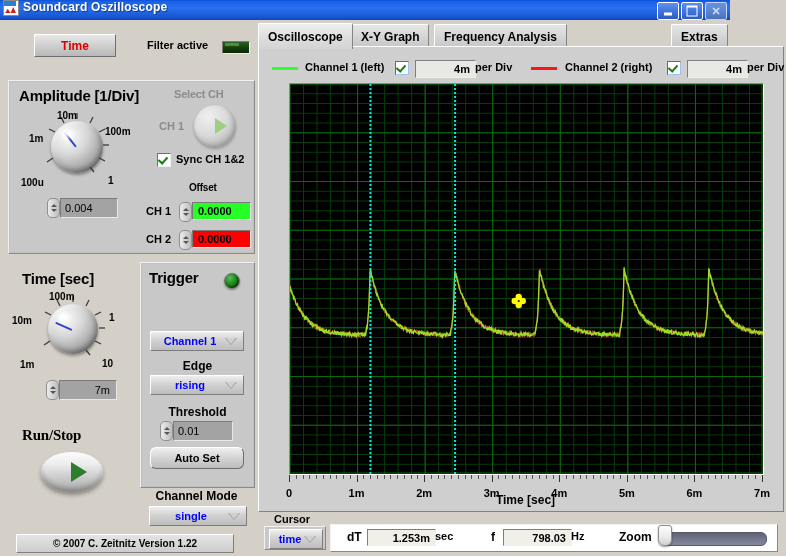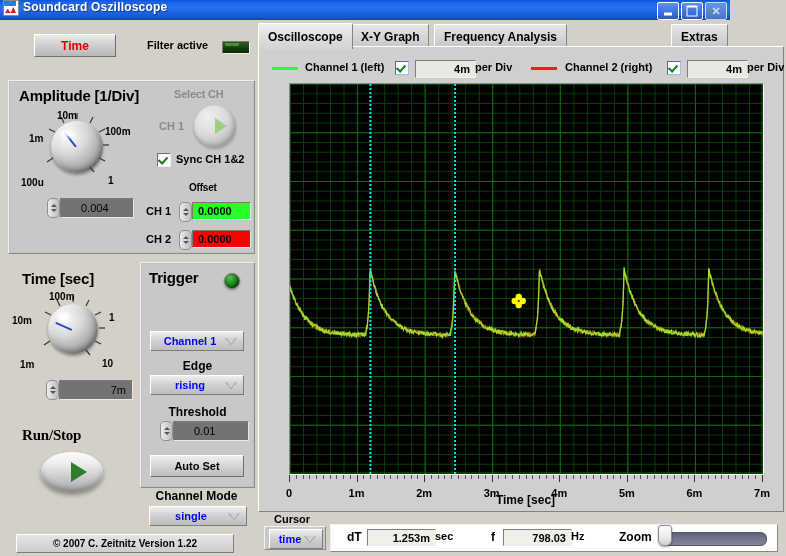--- a/index.html
+++ b/index.html
@@ -81,23 +81,23 @@
     box-shadow:0 2px 3px rgba(0,0,0,.35), inset -2px -3px 5px rgba(0,0,0,.30), inset 2px 2px 4px rgba(255,255,255,.55);
   }
   .knob:after{
     content:"";position:absolute;left:18%;top:16%;width:30%;height:22%;border-radius:50%;
     background:radial-gradient(ellipse at 40% 40%, rgba(255,255,255,.95), rgba(255,255,255,0) 70%);
   }
   .knob-needle{position:absolute;background:#2f48c8;border-radius:1px;transform-origin:bottom center;}
   .knob-lbl{position:absolute;font-size:10px;font-weight:bold;}
 
   .numbox{
-    position:absolute;background:#737373;border:1px solid;
+    position:absolute;background:#a3a3a3;border:1px solid;
     border-color:#7a7a7a #e8e8e8 #e8e8e8 #7a7a7a;
-    font-size:11px;display:flex;align-items:center;padding-left:20px;
+    font-size:11px;display:flex;align-items:center;padding-left:4px;
   }
   .spin{position:absolute;width:11px;height:18px;
     background:linear-gradient(to right,#ececec,#bdbdbd);
     border:1px solid #8f8f8f;border-radius:5px;
     display:flex;flex-direction:column;align-items:center;justify-content:center;}
   .spin i{display:block;width:0;height:0;border-left:3px solid transparent;border-right:3px solid transparent;}
   .spin .up{border-bottom:3px solid #555;margin-bottom:2px;}
   .spin .dn{border-top:3px solid #555;}
 
   .chk{position:absolute;width:12px;height:12px;background:#fff;
@@ -348,21 +348,21 @@
       <span class="arrow"></span>
     </div>
 
     <div style="position:absolute;left:0;top:142px;width:113px;text-align:center;font-weight:bold;font-size:12px;">Threshold</div>
     <div class="spin" style="left:19px;top:158px;">
         <i class="up"></i>
         <i class="dn"></i>
       </div>
     <div class="numbox" style="left:32px;top:158px;width:54px;height:18px;">0.01</div>
 
-    <div class="btn3d" style="left:9px;top:192px;width:92px;height:20px;">Auto Set</div>
+    <div class="btn3d" style="left:9px;top:184px;width:92px;height:20px;border-radius:6px;">Auto Set</div>
   </div>
 
   <div style="position:absolute;left:140px;top:489px;width:113px;text-align:center;font-weight:bold;font-size:12px;">Channel Mode</div>
   <div class="dd" style="left:149px;top:506px;width:96px;">
     <span style="color:#0000ff;margin-right:14px;">single</span>
     <span class="arrow"></span>
   </div>
 
   <div class="copyright">© 2007   C. Zeitnitz Version 1.22</div>
 

